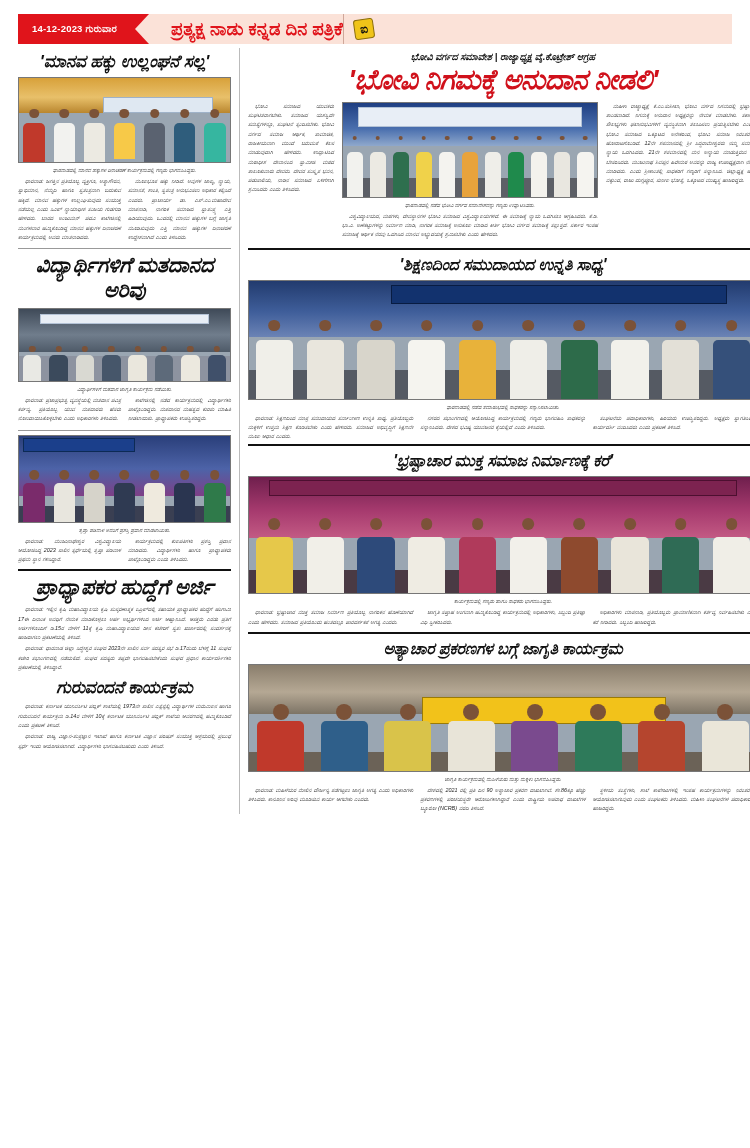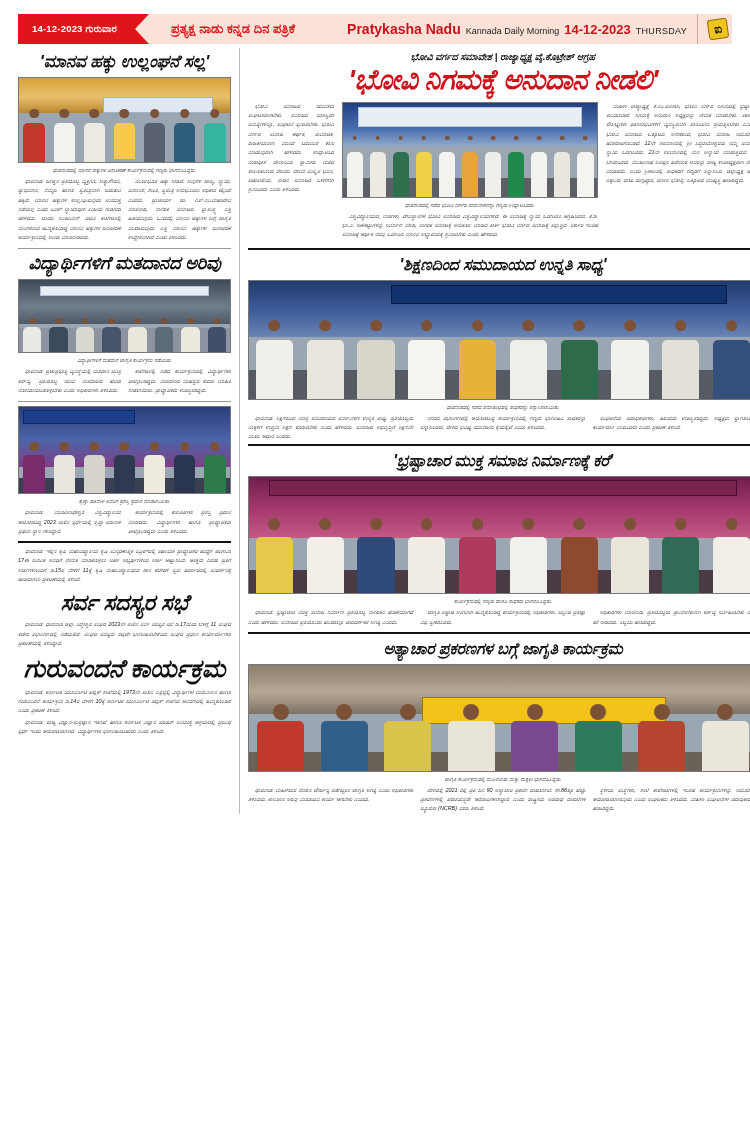--- a/index.html
+++ b/index.html
@@ -41,21 +41,21 @@
     content: "";
     position: absolute;
     right: -14px; top: 0;
     border-top: 15px solid #e0141b;
     border-bottom: 15px solid #e0141b;
     border-right: 14px solid transparent;
   }
   .mast-kn-title {
     color: #e0141b;
     font-weight: bold;
-    font-size: 13px;
+    font-size: 18px;
     margin-left: 36px;
     white-space: nowrap;
   }
   .mast-right {
     margin-left: auto;
     display: flex;
     align-items: baseline;
     gap: 5px;
     padding-right: 10px;
     white-space: nowrap;
@@ -93,21 +93,21 @@
   
   .kn-head {
     font-family: "Liberation Sans", sans-serif;
     font-weight: bold;
     color: #111;
     text-align: center;
     line-height: 1.18;
     letter-spacing: -0.2px;
   }
   .h-l1 { font-size: 17px; margin: 4px 0 5px; }
-  .h-l2 { font-size: 18px; margin: 0 0 5px; }
+  .h-l2 { font-size: 21px; margin: 0 0 5px; }
   .h-red {
     color: #d0111b;
     font-weight: bold;
     text-align: center;
     line-height: 1.1;
   }
   .h-lead-kicker {
     text-align: center;
     font-size: 9.5px;
     font-weight: bold;
@@ -176,26 +176,20 @@
   .lead-photo { height: 96px; }
 </style>
 </head>
 <body>
 
 <div class="masthead">
   <div class="mast-date-flag">
     <span>14-12-2023 ಗುರುವಾರ</span>
   </div>
   <div class="mast-kn-title">ಪ್ರತ್ಯಕ್ಷ ನಾಡು ಕನ್ನಡ ದಿನ ಪತ್ರಿಕೆ</div>
-  <div class="mast-right">
-    <span class="mast-en-title">Pratykasha Nadu</span>
-    <span class="mast-sub">Kannada Daily Morning</span>
-    <span class="mast-en-date">14-12-2023</span>
-    <span class="mast-day">THURSDAY</span>
-  </div>
   <div class="mast-logo-wrap">
     <div class="mast-logo">ಐ</div>
   </div>
 </div>
 
 <div class="page">
 
   <div class="col col-left">
 
     <div>
@@ -332,34 +326,34 @@
       <div class="caption">ತೃಪ್ತಾ ಪಡಿವಾಳ ಅವರಿಗೆ ಪ್ರಶಸ್ತಿ ಪ್ರದಾನ ಮಾಡಲಾಯಿತು.</div>
       <div class="body-cols c2 txt">
         <p>ಧಾರವಾಡ: ಮಂಜುನಾಥೇಶ್ವರ ವಿಶ್ವವಿದ್ಯಾಲಯ ಆಯೋಜಿಸಿದ್ದ 2023 ಸಾಲಿನ ಸ್ಪರ್ಧೆಯಲ್ಲಿ ತೃಪ್ತಾ ಪಡಿವಾಳ ಪ್ರಥಮ ಸ್ಥಾನ ಗಳಿಸಿದ್ದಾರೆ.</p>
         <p>ಕಾರ್ಯಕ್ರಮದಲ್ಲಿ ಕುಲಪತಿಗಳು ಪ್ರಶಸ್ತಿ ಪ್ರದಾನ ಮಾಡಿದರು. ವಿದ್ಯಾರ್ಥಿಗಳು ಹಾಗೂ ಪ್ರಾಧ್ಯಾಪಕರು ಪಾಲ್ಗೊಂಡಿದ್ದರು ಎಂದು ತಿಳಿಸಿದರು.</p>
       </div>
     </div>
 
     <div class="rule-thick"></div>
 
     <div>
+      <div class="kn-head h-l2">ಪ್ರಾಧ್ಯಾಪಕರ ಹುದ್ದೆಗೆ ಅರ್ಜಿ</div>
       <div class="txt">
         <p>ಧಾರವಾಡ: ಇಲ್ಲಿನ ಕೃಷಿ ಮಹಾವಿದ್ಯಾಲಯ ಕೃಷಿ ಸಂಸ್ಕರಣಾತ್ಮಕ ಏಪ್ರಿಲ್‌ದಲ್ಲಿ ಸಹಾಯಕ ಪ್ರಾಧ್ಯಾಪಕರ ಹುದ್ದೆಗೆ ಹಂಗಾಮಿ 17ಈ ದಿನಾಂಕ ಅವಧಿಗೆ ನೇಮಕ ಮಾಡಿಕೊಳ್ಳಲು ಅರ್ಹ ಅಭ್ಯರ್ಥಿಗಳಿಂದ ಅರ್ಜಿ ಆಹ್ವಾನಿಸಿದೆ. ಆಸಕ್ತರು ಎರಡು ಪ್ರತಿಗೆ ಅರ್ಜಿಗಳೊಂದಿಗೆ ಡಿ.15ರ ವೇಳೆಗೆ 11ಕ್ಕೆ ಕೃಷಿ ಮಹಾವಿದ್ಯಾಲಯದ ಡೀನ ಕಚೇರಿಗೆ ಸ್ವತಃ ಖರ್ಚಾರದಲ್ಲಿ ಸಂದರ್ಶನಕ್ಕೆ ಹಾಜರಾಗಲು ಪ್ರಕಟಣೆಯಲ್ಲಿ ತಿಳಿಸಿದೆ.</p>
       </div>
     </div>
 
     <div>
-      <div class="kn-head" style="font-size:22px;margin:6px 0 4px">ಸರ್ವ ಸದಸ್ಯರ ಸಭೆ</div>
       <div class="txt">
         <p>ಧಾರವಾಡ: ಧಾರವಾಡ ಜಿಲ್ಲಾ ಸಿದ್ಧೇಶ್ವರ ಸಂಘದ 2023ನೇ ಸಾಲಿನ ಸರ್ವ ಸದಸ್ಯರ ಸಭೆ ಡಿ.17ರಂದು ಬೆಳಗ್ಗೆ 11 ಸಂಘದ ಕಚೇರಿ ಸಭಾಂಗಣದಲ್ಲಿ ನಡೆಯಲಿದೆ. ಸಂಘದ ಸದಸ್ಯರು ತಪ್ಪದೇ ಭಾಗವಹಿಸಬೇಕೆಂದು ಸಂಘದ ಪ್ರಧಾನ ಕಾರ್ಯದರ್ಶಿಗಳು ಪ್ರಕಟಣೆಯಲ್ಲಿ ತಿಳಿಸಿದ್ದಾರೆ.</p>
       </div>
     </div>
 
     <div>
-      <div class="kn-head" style="font-size:25px;margin:6px 0 4px">ಗುರುವಂದನೆ ಕಾರ್ಯಕ್ರಮ</div>
+      <div class="kn-head" style="font-size:17px;margin:6px 0 4px">ಗುರುವಂದನೆ ಕಾರ್ಯಕ್ರಮ</div>
       <div class="txt">
         <p>ಧಾರವಾಡ: ಕರ್ನಾಟಕ ಯುನಿವರ್ಸಿಟಿ ಪಬ್ಲಿಕ್ ಶಾಲೆಯಲ್ಲಿ 1973ನೇ ಸಾಲಿನ ಎಸ್ಸೆಸ್ಸೆಲ್ಸಿ ವಿದ್ಯಾರ್ಥಿಗಳ ಮರುಮಿಲನ ಹಾಗೂ ಗುರುವಂದನೆ ಕಾರ್ಯಕ್ರಮ ಡಿ.14ರ ವೇಳೆಗೆ 10ಕ್ಕೆ ಕರ್ನಾಟಕ ಯುನಿವರ್ಸಿಟಿ ಪಬ್ಲಿಕ್ ಶಾಲೆಯ ಆವರಣದಲ್ಲಿ ಹಮ್ಮಿಕೊಂಡಿದೆ ಎಂದು ಪ್ರಕಟಣೆ ತಿಳಿಸಿದೆ.</p>
       </div>
     </div>
 
     <div>
       <div class="txt">
         <p>ಧಾರವಾಡ: ರಾಜ್ಯ ವಿಜ್ಞಾನ-ತಂತ್ರಜ್ಞಾನ ಇಲಾಖೆ ಹಾಗೂ ಕರ್ನಾಟಕ ವಿಜ್ಞಾನ ಪರಿಷತ್ ಸಂಯುಕ್ತ ಆಶ್ರಯದಲ್ಲಿ ಪ್ರಬಂಧ ಸ್ಪರ್ಧೆ ಇಂದು ಆಯೋಜಿಸಲಾಗಿದೆ. ವಿದ್ಯಾರ್ಥಿಗಳು ಭಾಗವಹಿಸಬಹುದು ಎಂದು ತಿಳಿಸಿದೆ.</p>
       </div>
     </div>

